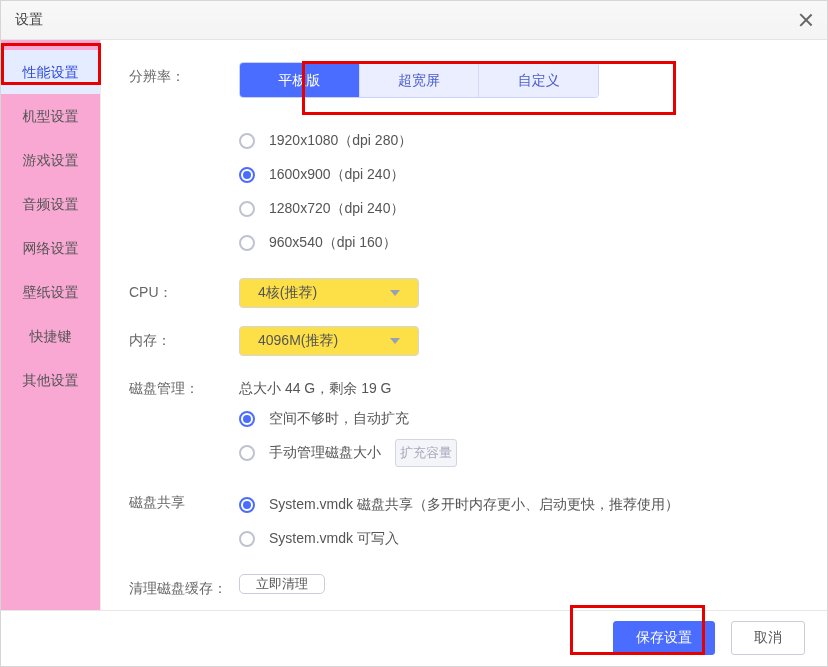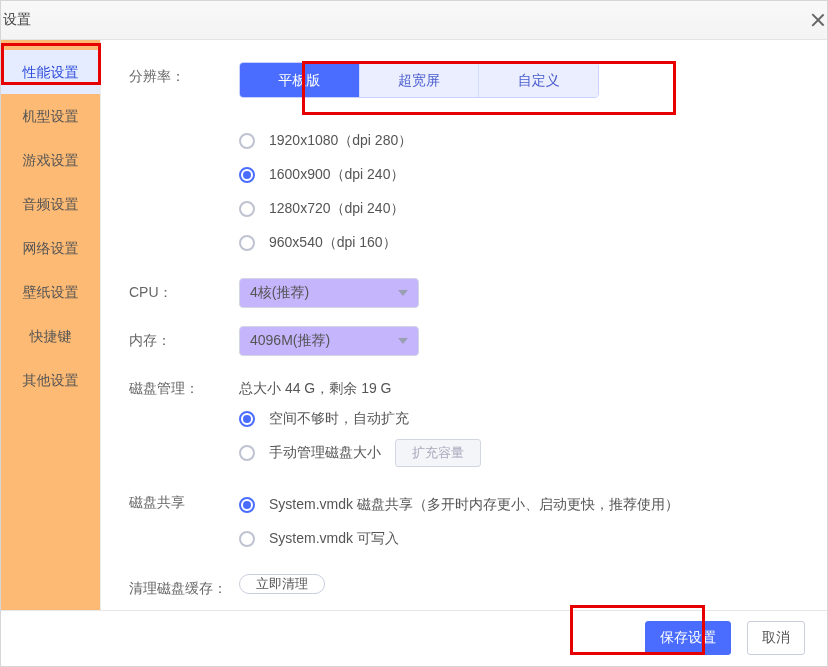--- a/index.html
+++ b/index.html
@@ -1,55 +1,55 @@
 <!DOCTYPE html>
 <html><head>
 <meta charset="utf-8">
 <style>
   * { box-sizing: border-box; margin: 0; padding: 0; }
   html, body { width: 828px; height: 667px; font-family: "Microsoft YaHei", "PingFang SC", sans-serif; font-size: 14px; color: #444; background: #fff; }
   .window { width: 828px; height: 667px; display: flex; flex-direction: column; border: 1px solid #d6d6d6; }
-  .titlebar { height: 40px; background: linear-gradient(#f8f8f8,#f4f4f4); border-bottom: 1px solid #e4e4e4; display: flex; align-items: center; padding: 0 2px; justify-content: space-between; }
+  .titlebar { height: 40px; background: linear-gradient(#f8f8f8,#f4f4f4); border-bottom: 1px solid #e4e4e4; display: flex; align-items: center; padding: 0 14px; justify-content: space-between; }
   .titlebar-title { font-size: 14px; color: #444; }
   .close-icon { width: 14px; height: 14px; position: relative; cursor: pointer; }
   .close-icon::before, .close-icon::after { content: ""; position: absolute; left: 6px; top: -1px; width: 1.5px; height: 16px; background: #666; }
   .close-icon::before { transform: rotate(45deg); }
   .close-icon::after  { transform: rotate(-45deg); }
 
   .body { flex: 1 1 auto; display: flex; overflow: hidden; }
 
-  .sidebar { width: 100px; background: #fdba74; border-right: 1px solid #ececec; padding-top: 10px; }
+  .sidebar { width: 100px; background: #f9a8d4; border-right: 1px solid #ececec; padding-top: 10px; }
   .sidebar-item { height: 44px; line-height: 44px; text-align: center; color: #555; cursor: pointer; font-size: 14px; }
   .sidebar-item.active { background: #e6ecff; color: #2d4bdc; }
 
   .content { flex: 1; padding: 22px 28px 10px 28px; overflow-y: auto; }
   .row { display: flex; align-items: flex-start; margin-bottom: 18px; }
   .row-label { width: 110px; min-width: 110px; color: #666; padding-top: 6px; font-size: 14px; }
   .row-body { flex: 1; }
 
   .segbar { display: flex; border: 1px solid #c9d1ff; border-radius: 4px; overflow: hidden; width: 360px; }
   .seg { flex: 1; text-align: center; height: 34px; line-height: 34px; background: #eaeefe; color: #4a5ccf; cursor: pointer; font-size: 14px; }
   .seg + .seg { border-left: 1px solid #d4dbff; }
   .seg.active { background: #4a6dff; color: #fff; }
 
   .radio-list { margin-top: 26px; }
   .radio-line { display: flex; align-items: center; height: 34px; color: #555; cursor: pointer; }
   .radio { width: 16px; height: 16px; border: 2px solid #bfc3d1; border-radius: 50%; margin-right: 14px; display: inline-flex; align-items: center; justify-content: center; }
   .radio.selected { border-color: #4a6dff; }
   .radio.selected .dot { width: 8px; height: 8px; background: #4a6dff; border-radius: 50%; }
 
-  .select { width: 180px; height: 30px; border: 1px solid #d2d6e2; border-radius: 4px; padding: 0 10px; display: flex; align-items: center; justify-content: space-between; color: #555; cursor: pointer; background: #c4b5fd; }
+  .select { width: 180px; height: 30px; border: 1px solid #d2d6e2; border-radius: 4px; padding: 0 18px; display: flex; align-items: center; justify-content: space-between; color: #555; cursor: pointer; background: #fde047; }
   .chev { width: 0; height: 0; border-left: 5px solid transparent; border-right: 5px solid transparent; border-top: 6px solid #9aa0b4; }
 
   .disk-summary { color: #555; padding-top: 6px; padding-bottom: 4px; }
-  .inline-btn { display: inline-block; margin-left: 14px; padding: 4px 16px; border: 1px solid #d2d6e2; background: #f4f5f9; color: #a7aabb; font-size: 13px; border-radius: 3px; cursor: not-allowed; }
-  .plain-btn { display: inline-block; padding: 0 16px; border: 1px solid #c9cddc; background: #fff; color: #555; font-size: 13px; border-radius: 14px; cursor: pointer; }
+  .inline-btn { display: inline-block; margin-left: 14px; padding: 4px 4px; border: 1px solid #d2d6e2; background: #f4f5f9; color: #a7aabb; font-size: 13px; border-radius: 3px; cursor: not-allowed; }
+  .plain-btn { display: inline-block; padding: 0 16px; border: 1px solid #c9cddc; background: #fff; color: #555; font-size: 13px; border-radius: 5px; cursor: pointer; }
 
   .footer { height: 58px; border-top: 1px solid #e7e7e7; display: flex; align-items: center; justify-content: flex-end; padding: 0 22px; gap: 16px; }
-  .btn { height: 34px; padding: 0 14px; border-radius: 3px; font-size: 14px; cursor: pointer; display: inline-flex; align-items: center; justify-content: center; }
+  .btn { height: 34px; padding: 0 22px; border-radius: 3px; font-size: 14px; cursor: pointer; display: inline-flex; align-items: center; justify-content: center; }
   .btn-primary { background: #4a6dff; color: #fff; border: 1px solid #4a6dff; }
   .btn-default { background: #fff; color: #555; border: 1px solid #c9cddc; }
 
   
   .hl { position: absolute; border: 3px solid #e60000; pointer-events: none; }
 </style>
 </head>
 <body>
 
 <div class="window" style="position:relative">

